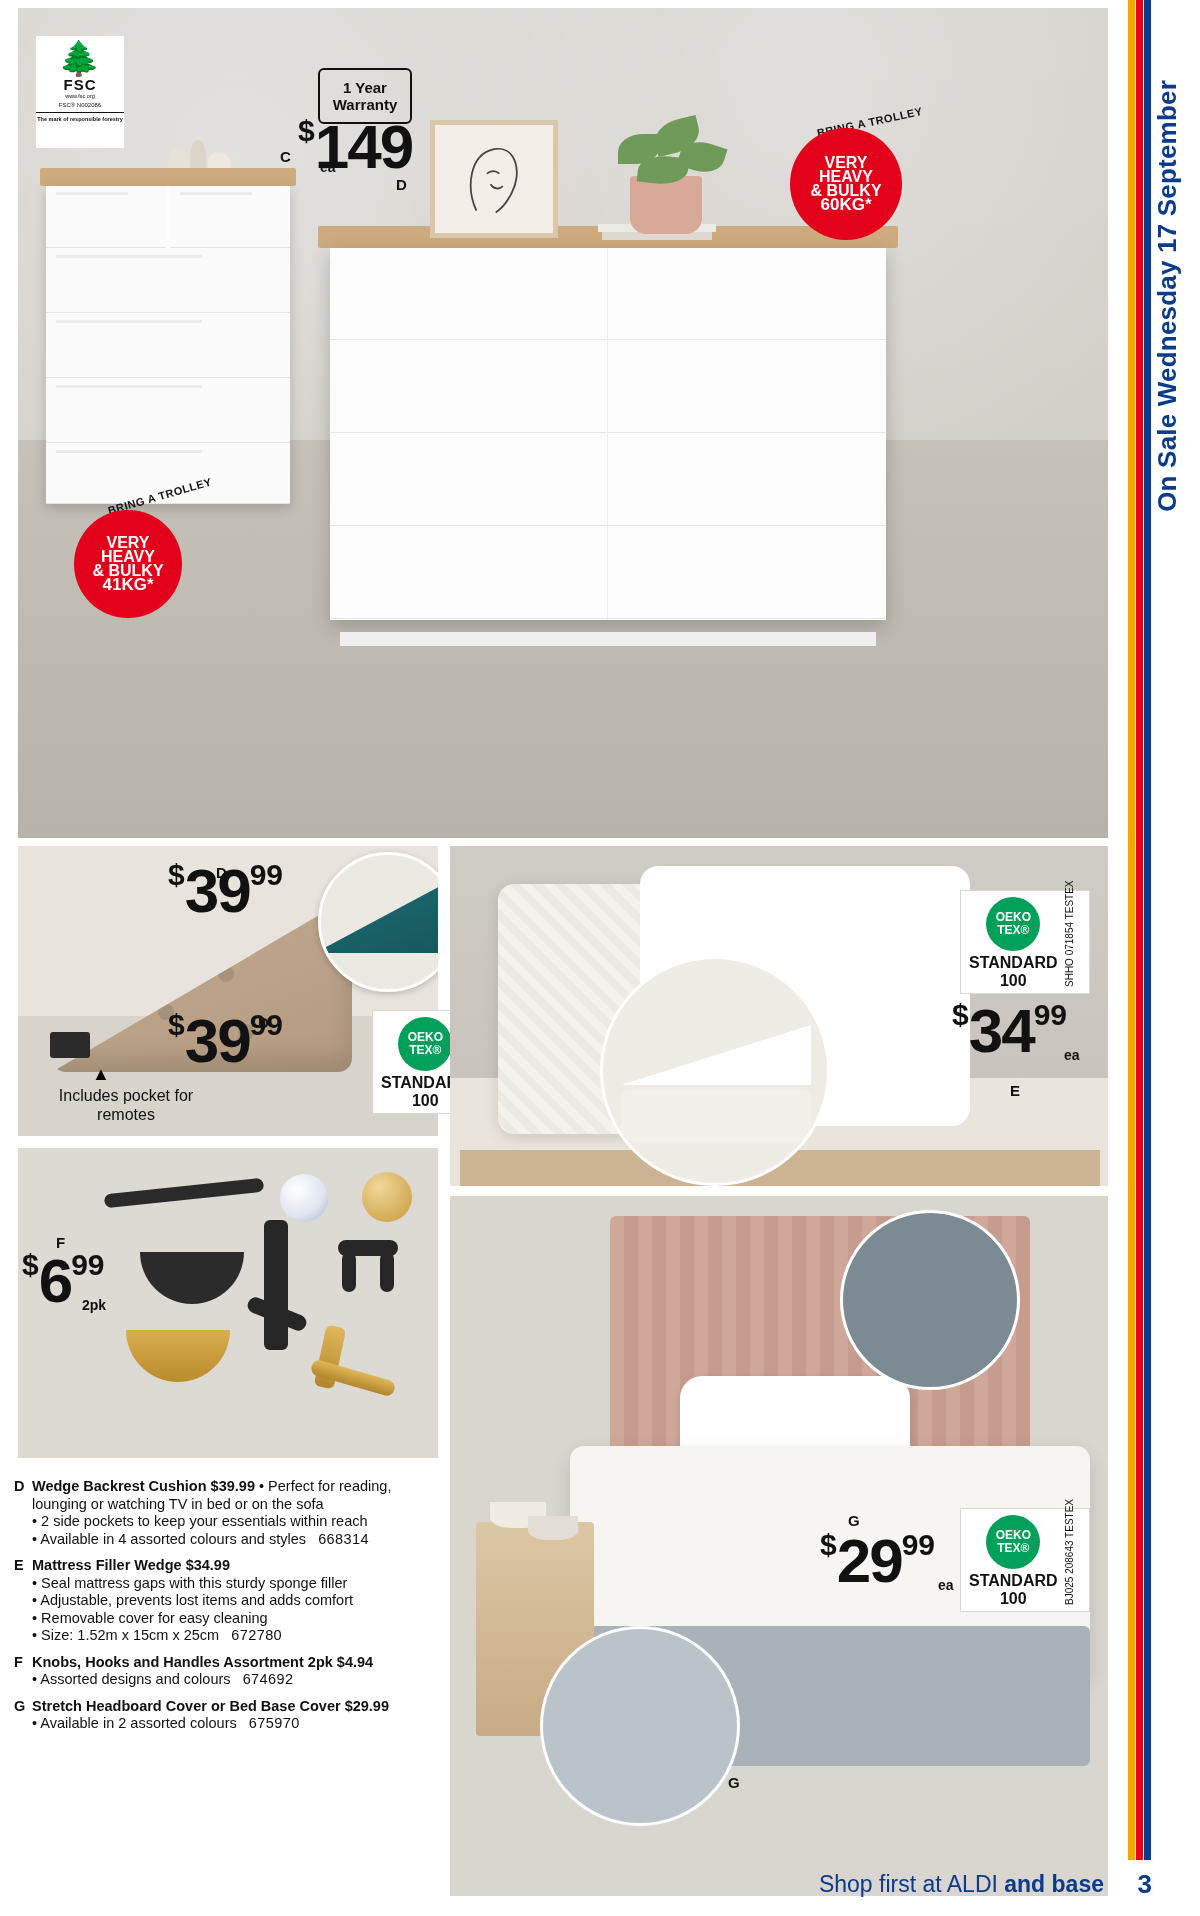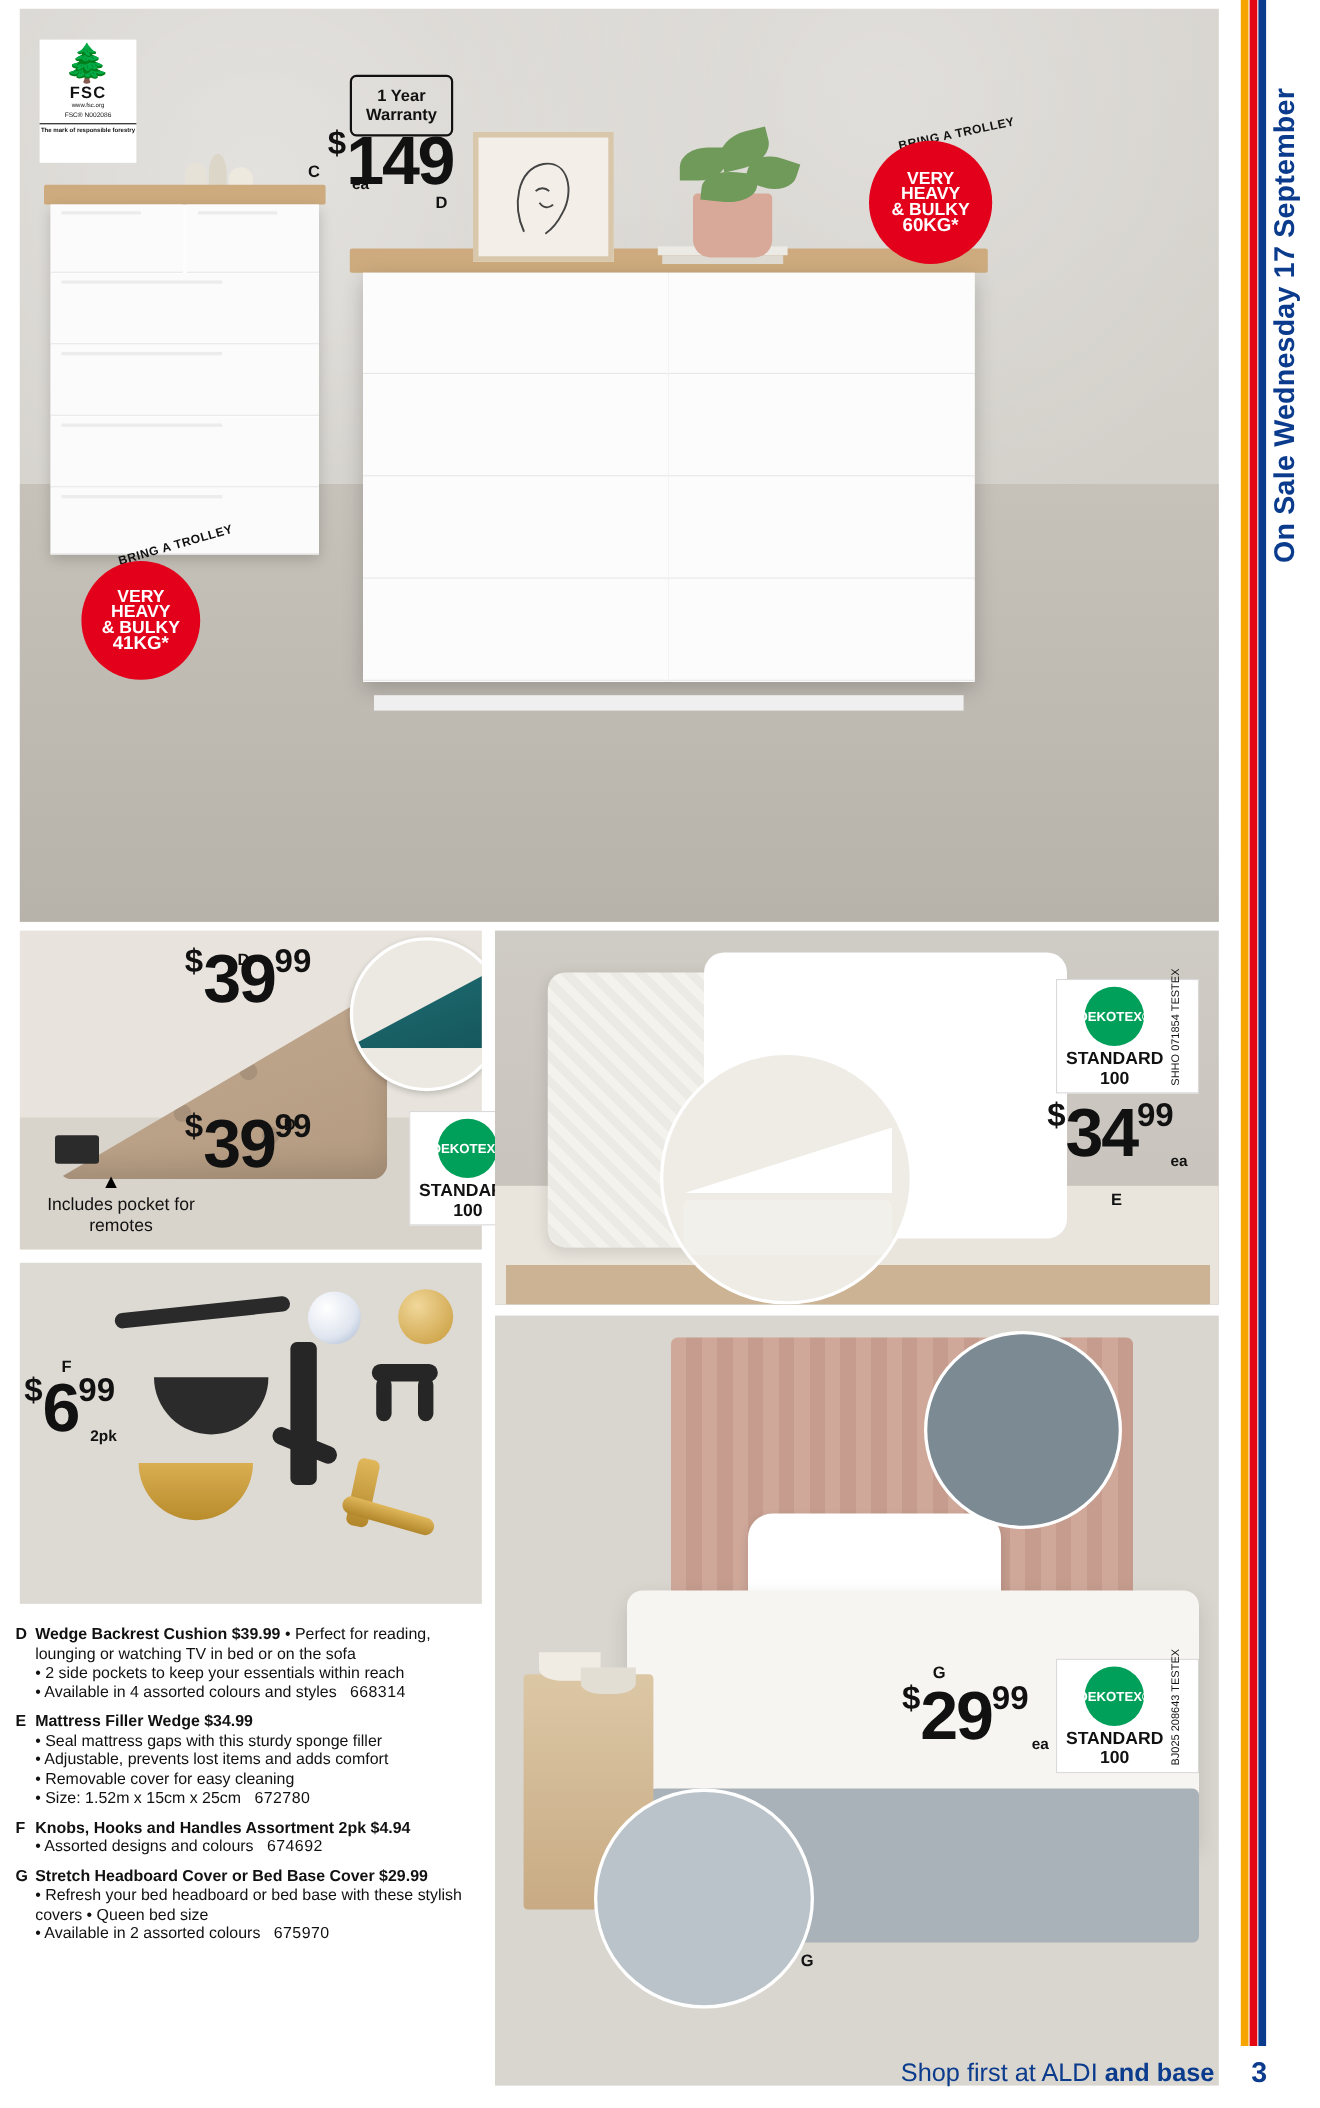--- a/index.html
+++ b/index.html
@@ -153,34 +153,34 @@
   .inset-circle {
     position: absolute; border-radius: 50%; overflow: hidden;
     border: 3px solid #fff; box-shadow: 0 2px 6px rgba(0,0,0,.2);
   }
   .teal-wedge {
     position: absolute; left: -6px; top: 24px; width: 140px; height: 74px;
     background: linear-gradient(160deg,#1e6f74,#15565b);
     clip-path: polygon(0% 100%, 95% 4%, 100% 20%, 100% 100%);
   }
   .pocket-note {
-    position: absolute; left: 22px; top: 240px; width: 140px;
+    position: absolute; left: 38px; top: 240px; width: 140px;
     font-size: 16px; line-height: 19px; color: #111; text-align: center;
   }
   .arrow-up { position: absolute; left: 74px; top: 218px; font-size: 18px; }
 
   
   .oeko {
     position: absolute; background: #fff; border: 1px solid #d9d9d9;
     display: flex; padding: 6px 8px;
   }
   .oeko .circle {
     width: 54px; height: 54px; border-radius: 50%; background: #00a05a;
     color: #fff; font-size: 12px; font-weight: bold; line-height: 13px;
-    display: flex; align-items: center; justify-content: center;
+    display: flex; flex-direction: column; align-items: center; justify-content: center;
   }
   .oeko .std { font-size: 16px; font-weight: bold; color: #111; line-height: 12px; margin-top: 6px; }
   .oeko .code {
     writing-mode: vertical-rl; text-orientation: mixed;
     transform: rotate(180deg);
     font-size: 10px; color: #111; margin-left: 6px; white-space: nowrap;
   }
 
   
   #mattress {
@@ -538,21 +538,20 @@
 
   <div class="item">
     <span class="ltr">F</span>
     <span class="hdr">Knobs, Hooks and Handles Assortment 2pk $4.94</span>
     <span class="bul"><span>• Assorted designs and colours</span>&nbsp;&nbsp;&nbsp;<span class="sku">674692</span></span>
   </div>
 
   <div class="item">
     <span class="ltr">G</span>
     <span class="hdr">Stretch Headboard Cover or Bed Base Cover $29.99</span>
-    <span class="bul">• Refresh your bed headboard or bed base with these stylish covers • Queen bed size</span>
     <span class="bul"><span>• Available in 2 assorted colours</span>&nbsp;&nbsp;&nbsp;<span class="sku">675970</span></span>
   </div>
 </div>
 
 <div class="footer">
   <span>Shop first at ALDI </span><b>and base</b>
 </div>
 <div class="pagenum">3</div>
 
 </body></html>

